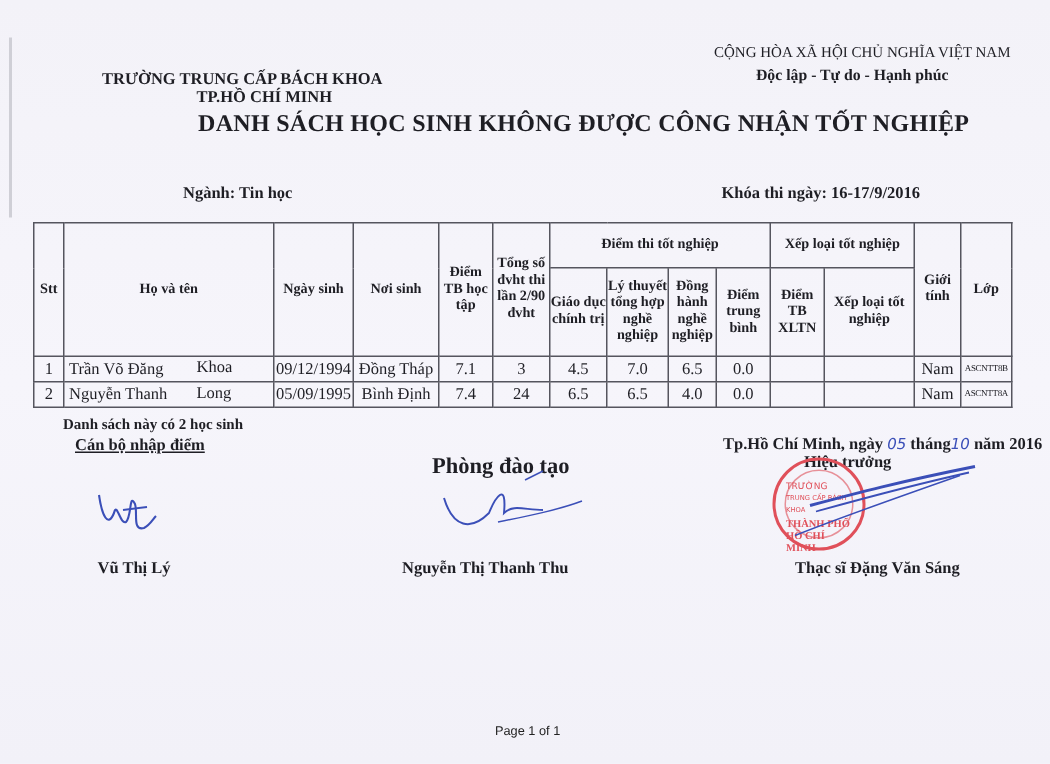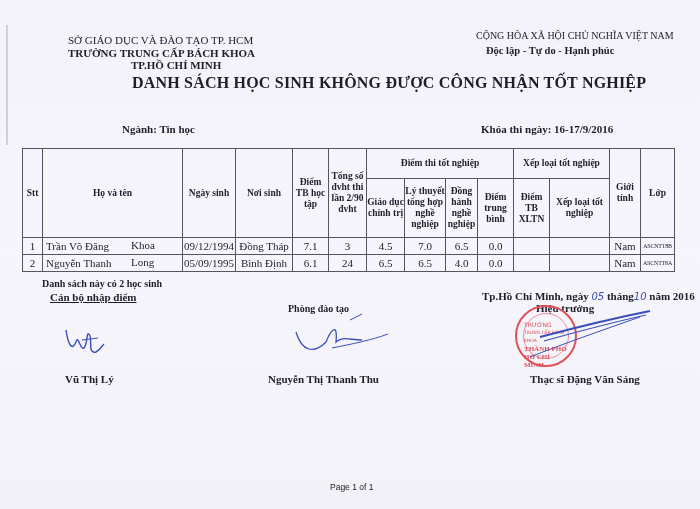--- a/index.html
+++ b/index.html
@@ -9,42 +9,42 @@
     font-family: "Liberation Serif", "DejaVu Serif", serif;
     color: #1e1e24;
   }
   .page { position: absolute; inset: 0; background: linear-gradient(180deg,#f3f2f8 0%,#f6f5fb 50%,#f2f1f8 100%); }
   .left-edge { position: absolute; left: 6px; top: 25px; width: 2px; height: 120px; background: #cfcfd6; }
   .abs { position: absolute; white-space: nowrap; }
   .hdr-left1 { left: 68px; top: 34px; font-size: 11px; }
   .hdr-left2 { left: 68px; top: 47px; font-size: 11px; font-weight: bold; }
   .hdr-left3 { left: 131px; top: 59px; font-size: 11px; font-weight: bold; }
   .hdr-right1 { left: 476px; top: 30px; font-size: 10px; }
-  .hdr-right2 { left: 486px; top: 45px; font-size: 10.5px; font-weight: bold; }
+  .hdr-right2 { left: 504px; top: 45px; font-size: 10.5px; font-weight: bold; }
   .title { left: 132px; top: 74px; font-size: 16px; font-weight: bold; letter-spacing: 0.2px; }
   .major { left: 122px; top: 123px; font-size: 11px; font-weight: bold; }
   .examdate { left: 481px; top: 123px; font-size: 11px; font-weight: bold; }
 
   table.grid {
     position: absolute; left: 22px; top: 148px;
     border-collapse: collapse; font-size: 10px;
     table-layout: fixed;
   }
   table.grid td, table.grid th {
     border: 1px solid #55555e; padding: 0; text-align: center; vertical-align: middle;
   }
   table.grid th { font-weight: bold; font-size: 9.5px; line-height: 11px; }
   table.grid td { font-size: 11px; height: 16px; }
   .name-cell { text-align: left !important; padding-left: 3px !important; position: relative; }
   .name-cell .given { position: absolute; left: 88px; top: 1px; }
   .lop { font-size: 6px !important; letter-spacing: -0.2px; }
 
   .summary { left: 42px; top: 278px; font-size: 10px; font-weight: bold; }
   .sig1-title { left: 50px; top: 291px; font-size: 11px; font-weight: bold; text-decoration: underline; }
-  .sig2-title { left: 288px; top: 303px; font-size: 10px; font-weight: bold; }
+  .sig2-title { left: 288px; top: 303px; font-size: 15px; font-weight: bold; }
   .sig3-place { left: 482px; top: 290px; font-size: 11px; font-weight: bold; }
   .sig3-title { left: 536px; top: 302px; font-size: 11px; font-weight: bold; }
   .hand { color: #3b4fb8; font-style: italic; font-weight: normal; font-family: "DejaVu Sans", sans-serif; font-size: 10px; }
   .sig1-name { left: 65px; top: 373px; font-size: 11px; font-weight: bold; }
   .sig2-name { left: 268px; top: 373px; font-size: 11px; font-weight: bold; }
   .sig3-name { left: 530px; top: 373px; font-size: 11px; font-weight: bold; }
   .footer { left: 330px; top: 482px; font-size: 8.5px; font-family: "Liberation Sans", sans-serif; color: #222; }
 
   .stamp {
     position: absolute; left: 515px; top: 305px; width: 62px; height: 62px;
@@ -54,21 +54,20 @@
   }
   .stamp .inner { position: absolute; inset: 6px; border: 1px solid #e79098; border-radius: 50%; padding-top: 7px; }
   .stamp .big { font-family: "Liberation Serif", serif; font-size: 7px; font-weight: bold; }
 </style>
 </head>
 <body>
 
 <div class="page">
   <div class="left-edge"></div>
 
-  <div class="abs hdr-left1">SỞ GIÁO DỤC VÀ ĐÀO TẠO TP. HCM</div>
   <div class="abs hdr-left2">TRƯỜNG TRUNG CẤP BÁCH KHOA</div>
   <div class="abs hdr-left3">TP.HỒ CHÍ MINH</div>
   <div class="abs hdr-right1">CỘNG HÒA XÃ HỘI CHỦ NGHĨA VIỆT NAM</div>
   <div class="abs hdr-right2">Độc lập - Tự do - Hạnh phúc</div>
 
   <div class="abs title">DANH SÁCH HỌC SINH KHÔNG ĐƯỢC CÔNG NHẬN TỐT NGHIỆP</div>
   <div class="abs major">Ngành: Tin học</div>
   <div class="abs examdate">Khóa thi ngày: 16-17/9/2016</div>
 
   <table class="grid">
@@ -123,21 +122,21 @@
       <td></td>
       <td></td>
       <td>Nam</td>
       <td class="lop">ASCNTT8B</td>
     </tr>
     <tr>
       <td>2</td>
       <td class="name-cell"><span>Nguyễn Thanh</span><span class="given">Long</span></td>
       <td>05/09/1995</td>
       <td>Bình Định</td>
-      <td>6.1</td>
+      <td>7.4</td>
       <td>24</td>
       <td>6.5</td>
       <td>6.5</td>
       <td>4.0</td>
       <td>0.0</td>
       <td></td>
       <td></td>
       <td>Nam</td>
       <td class="lop">ASCNTT8A</td>
     </tr>

